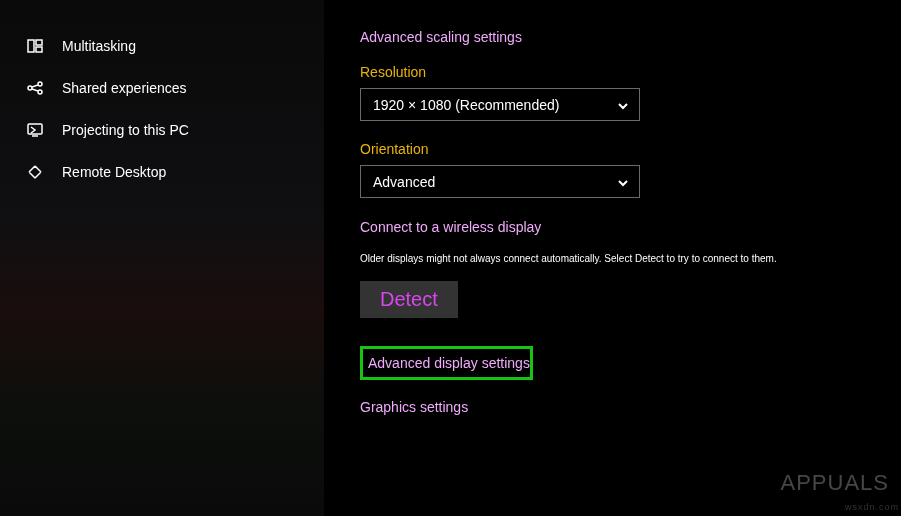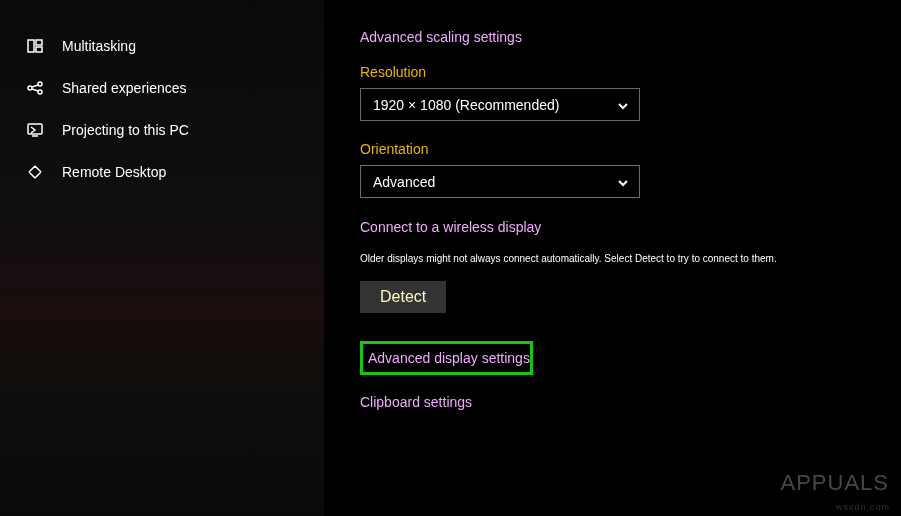--- a/index.html
+++ b/index.html
@@ -94,40 +94,40 @@
     }
     .body-text {
       color: #fff;
       font-size: 10px;
       line-height: 1.45;
       margin-bottom: 14px;
       max-width: 470px;
     }
     .button {
       background: #333333;
-      color: #fef9c3;
+      color: #d946ef;
       border: none;
       padding: 7px 20px;
-      font-size: 16px;
+      font-size: 20px;
       cursor: pointer;
       margin-bottom: 28px;
     }
     .highlight-box {
       border: 3px solid #17c411;
       display: inline-block;
       padding: 5px 0 5px 5px;
       margin-bottom: 18px;
     }
     .spacer-small { height: 18px; }
     .spacer-link { height: 16px; }
     
     .watermark {
       position: absolute;
       bottom: 4px;
-      right: 11px;
+      right: 2px;
       color: rgba(255,255,255,0.18);
       font-size: 9px;
       letter-spacing: 1px;
     }
     .watermark2 {
       position: absolute;
       bottom: 20px;
       right: 12px;
       color: rgba(200,200,200,0.35);
       font-size: 22px;
@@ -217,18 +217,18 @@
   <div class="body-text">Older displays might not always connect automatically. Select Detect to try to connect to them.</div>
 
   <button class="button">Detect</button>
 
   <div>
     <div class="highlight-box">
       <span class="link">Advanced display settings</span>
     </div>
   </div>
 
-  <span class="link">Clipboard settings</span>
+  <span class="link">Graphics settings</span>
 
 </div>
 
 <div class="watermark2">APPUALS</div>
 <div class="watermark">wsxdn.com</div>
 
 </body></html>

